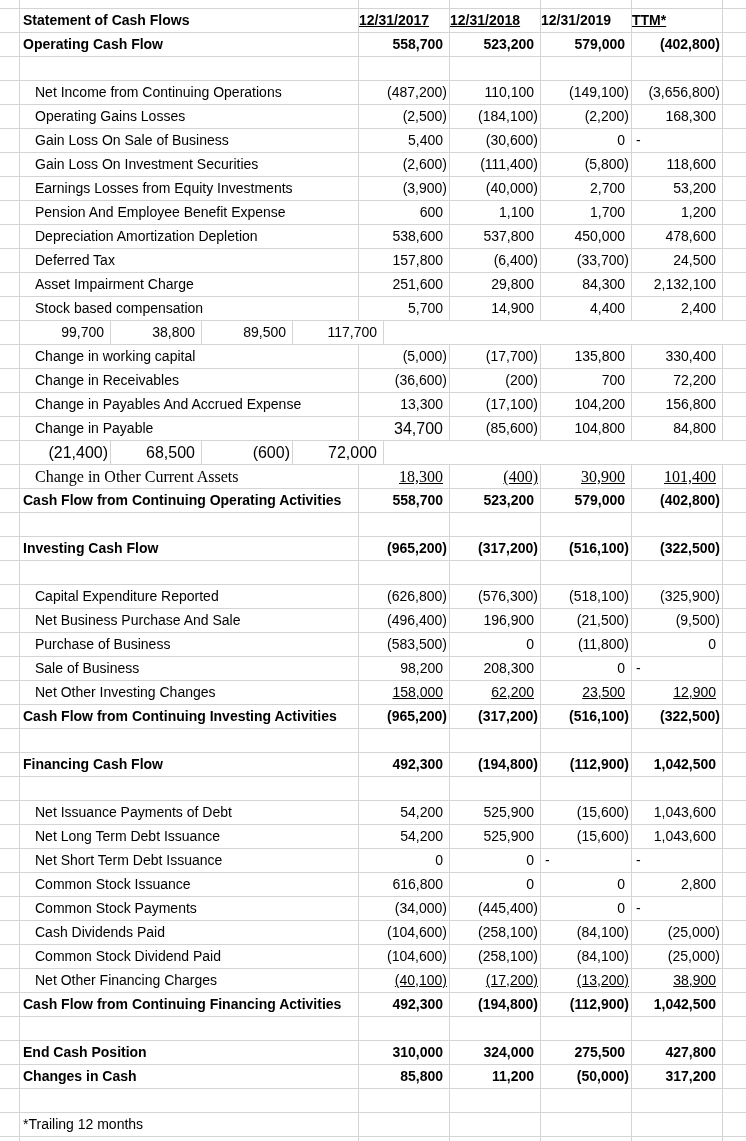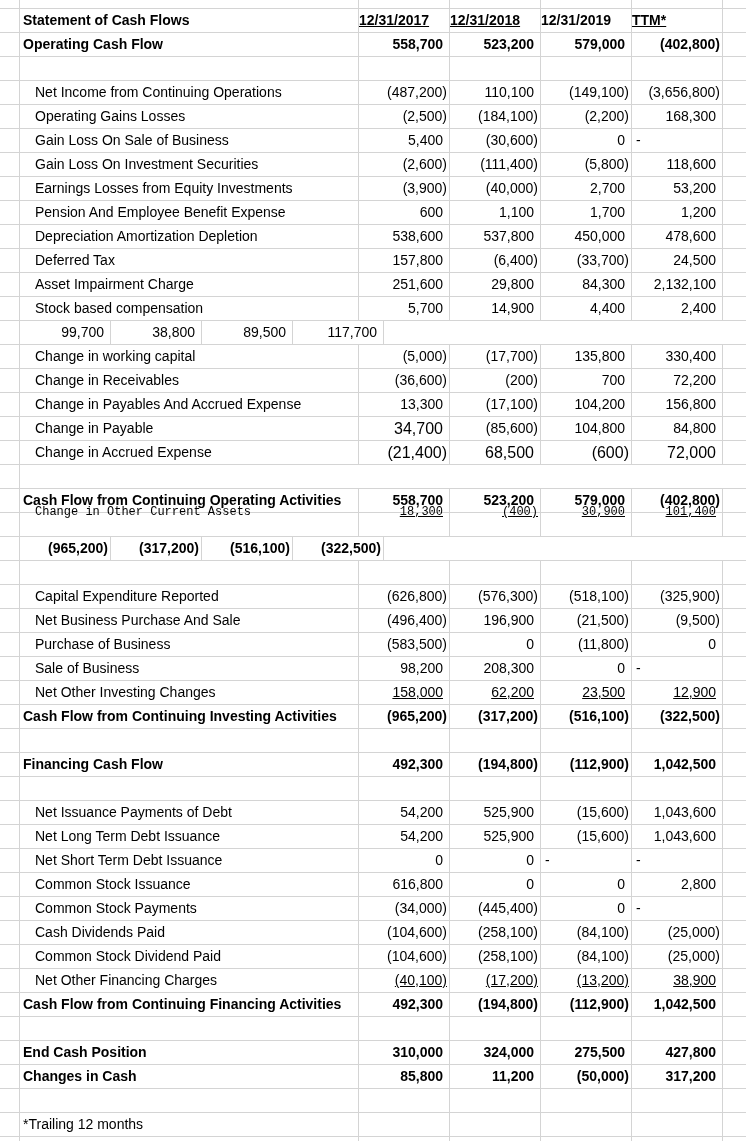--- a/index.html
+++ b/index.html
@@ -13,21 +13,21 @@
   .cB { width:339px; padding-left:3px; }
   .cN { width:91px; text-align:right; padding-right:6px; }
   .cN.neg { padding-right:2px; }
   .cG { width:23px; border-right:none; }
   .indent { padding-left:15px; }
   .bold { font-weight:bold; }
   .hdr { text-align:left; padding-right:0; font-weight:bold; }
   .u span { text-decoration:underline; }
   .small { font-size:16px; }
   .dash { text-align:left; padding-left:4px; }
-  .calibri { font-family:Liberation Mono, monospace; font-size:12px;margin-top:36px; }
+  .calibri { font-family:Liberation Serif, serif; font-size:16px; }
 </style>
 </head>
 <body>
 
 <div class="sheet" id="sheet">
     <div class="row">
       <div class="cell cA"></div>
       <div class="cell cB"></div>
       <div class="cell cN"></div>
       <div class="cell cN"></div>
@@ -191,21 +191,20 @@
       <div class="cell cA"></div>
       <div class="cell cB indent">Change in Payable</div>
       <div class="cell cN small"><span>34,700</span></div>
       <div class="cell cN neg"><span>(85,600)</span></div>
       <div class="cell cN"><span>104,800</span></div>
       <div class="cell cN"><span>84,800</span></div>
       <div class="cell cG"></div>
     </div>
     <div class="row">
       <div class="cell cA"></div>
-      <div class="cell cB indent">Change in Accrued Expense</div>
       <div class="cell cN neg small"><span>(21,400)</span></div>
       <div class="cell cN small"><span>68,500</span></div>
       <div class="cell cN neg small"><span>(600)</span></div>
       <div class="cell cN small"><span>72,000</span></div>
       <div class="cell cG"></div>
     </div>
     <div class="row">
       <div class="cell cA"></div>
       <div class="cell cB indent calibri">Change in Other Current Assets</div>
       <div class="cell cN u calibri"><span>18,300</span></div>
@@ -227,20 +226,21 @@
       <div class="cell cA"></div>
       <div class="cell cB"></div>
       <div class="cell cN"></div>
       <div class="cell cN"></div>
       <div class="cell cN"></div>
       <div class="cell cN"></div>
       <div class="cell cG"></div>
     </div>
     <div class="row">
       <div class="cell cA"></div>
+      <div class="cell cB bold">Investing Cash Flow</div>
       <div class="cell cN neg bold"><span>(965,200)</span></div>
       <div class="cell cN neg bold"><span>(317,200)</span></div>
       <div class="cell cN neg bold"><span>(516,100)</span></div>
       <div class="cell cN neg bold"><span>(322,500)</span></div>
       <div class="cell cG"></div>
     </div>
     <div class="row">
       <div class="cell cA"></div>
       <div class="cell cB"></div>
       <div class="cell cN"></div>

